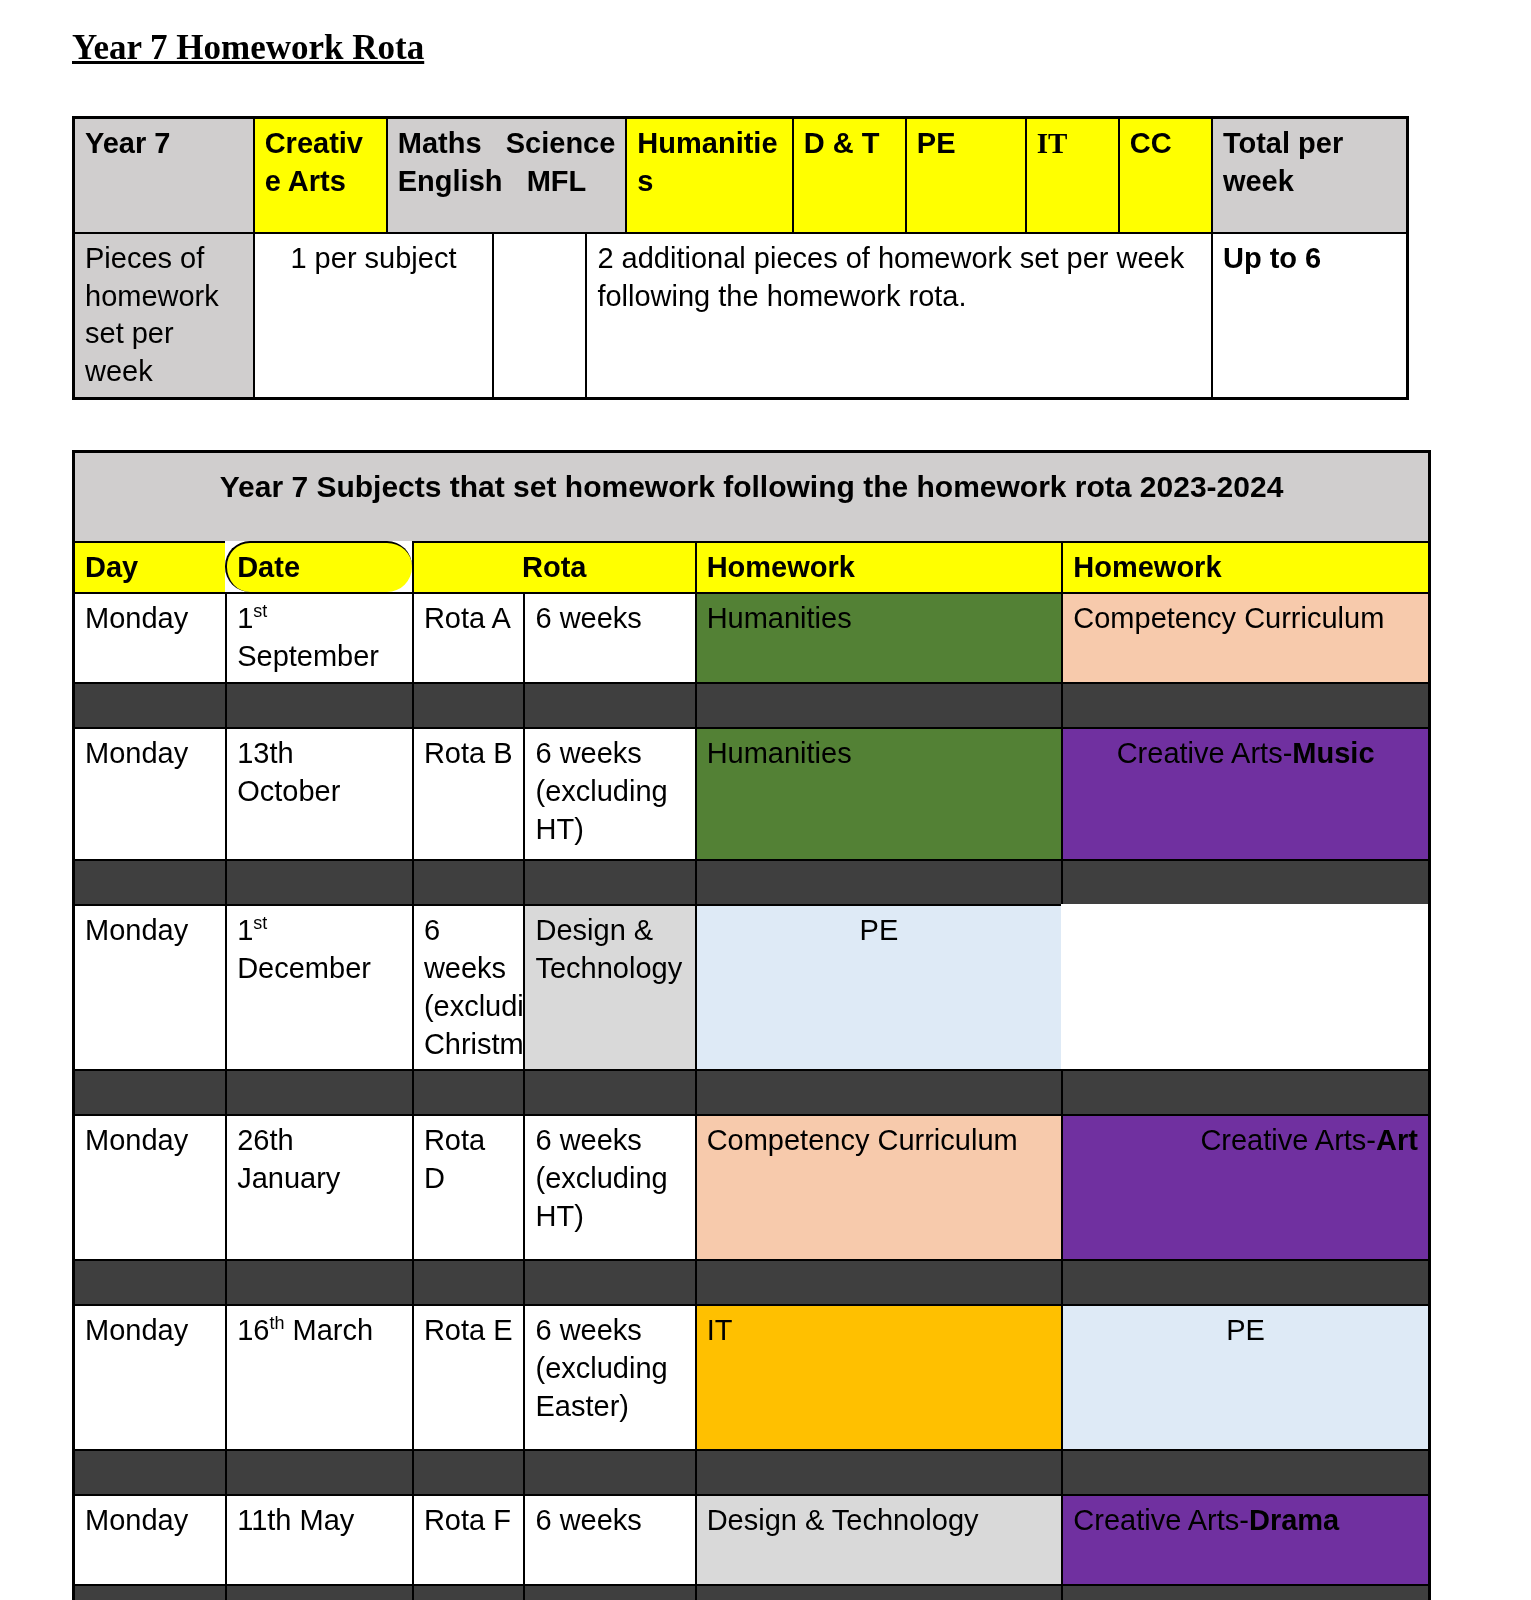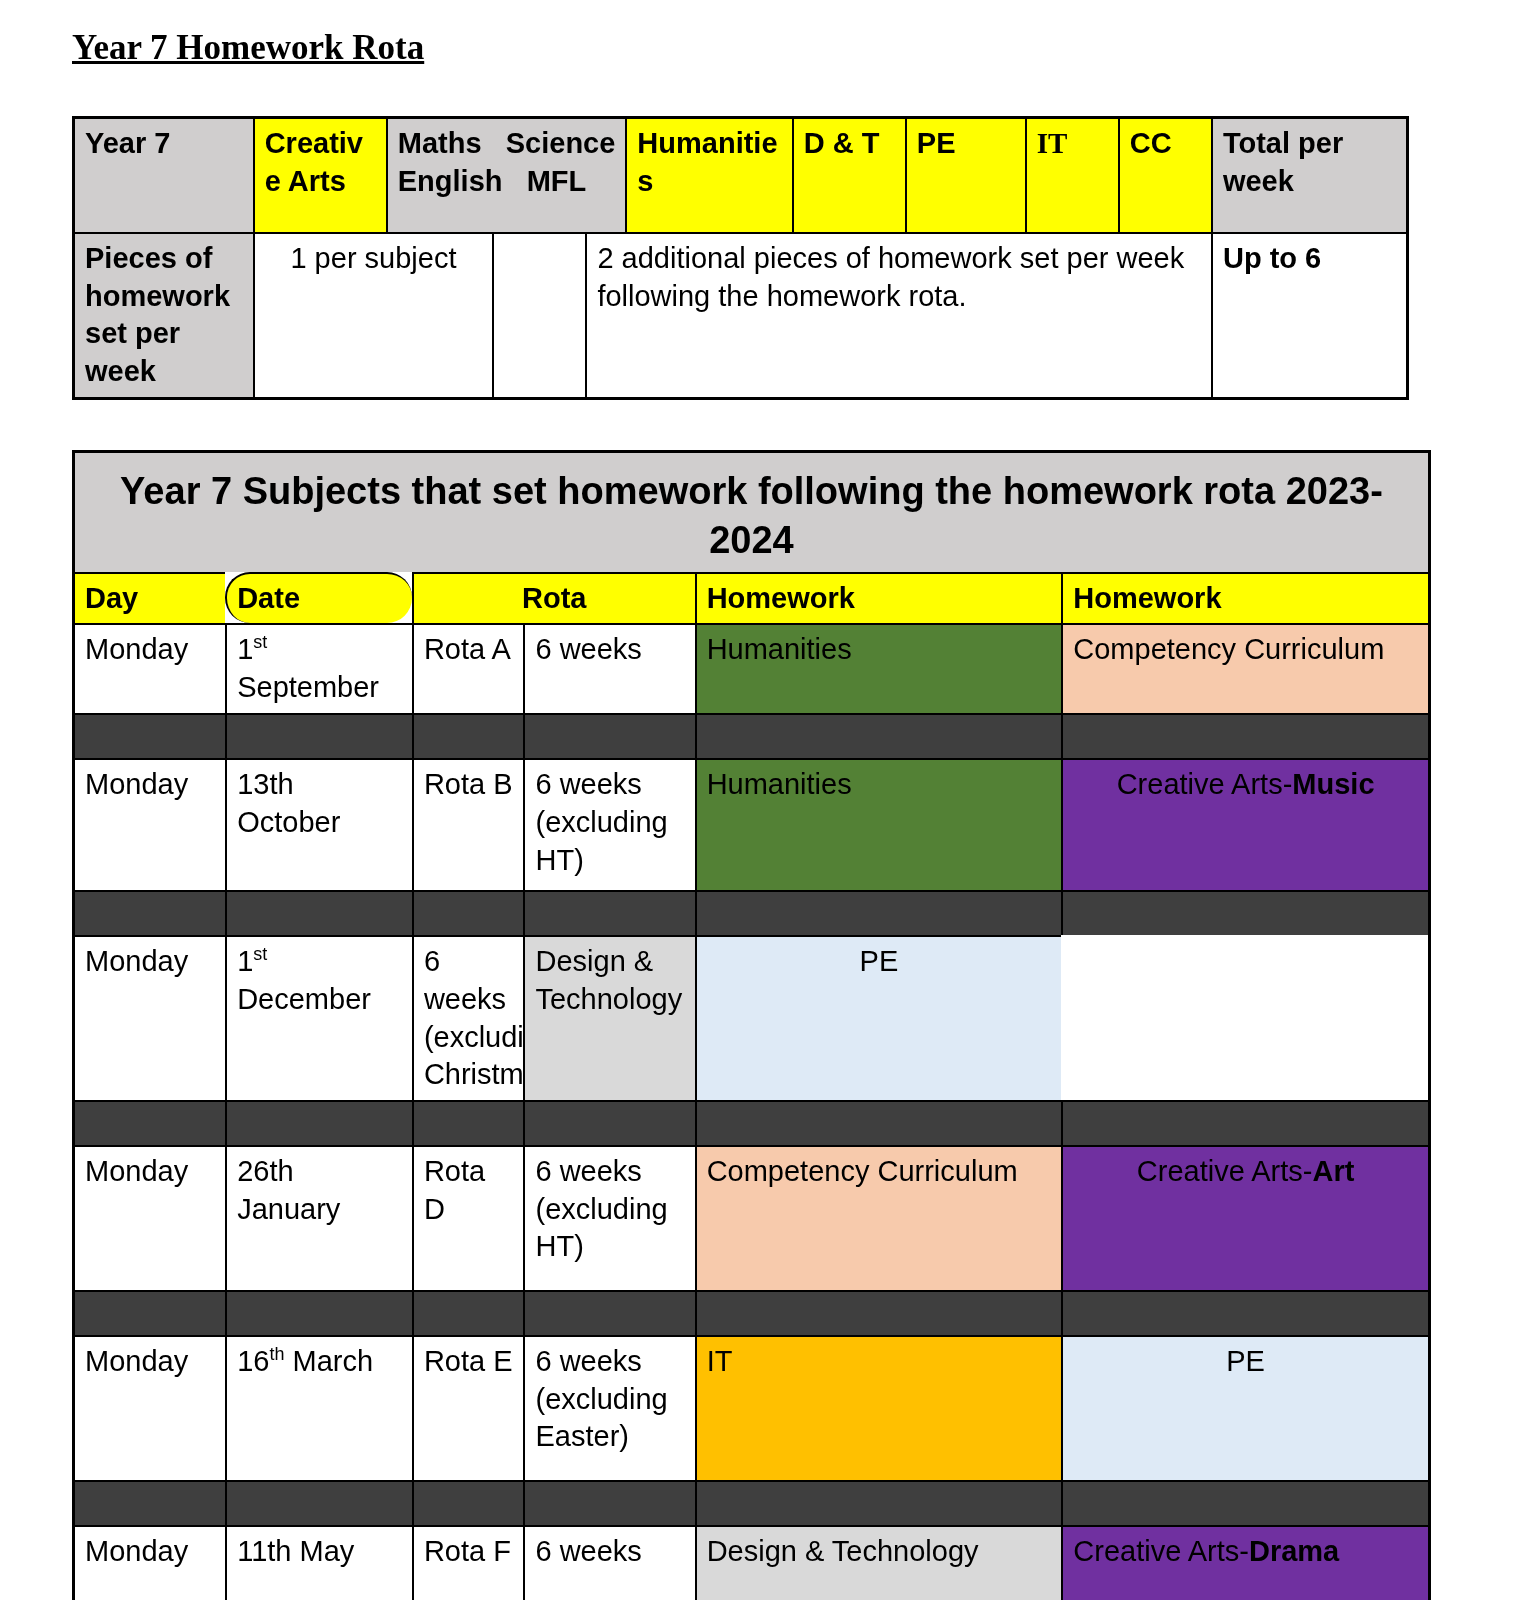--- a/index.html
+++ b/index.html
@@ -22,21 +22,21 @@
   .t1 { width:1337px; border:3px solid #000; margin-bottom:50px; }
   .t1-row { display:flex; }
   .t1-row.hdr { min-height:115px; border-bottom:2px solid #000; }
   .t1-row.body { min-height:146px; }
   .t1-cell {
     padding:6px 10px; font-size:29px; line-height:1.3;
     border-right:2px solid #000; overflow:hidden;
   }
   .t1-cell:last-child { border-right:none; }
   .t1-row.hdr .t1-cell { font-weight:bold; word-break:break-word; }
-  .w-label  { width:13.5%;font-weight:bold; }
+  .w-label  { width:13.5%; }
   .w-core   { width:18%;   white-space:pre-wrap; }
   .w-ca     { width:10%; }
   .w-hum    { width:12.5%; }
   .w-dt     { width:8.5%; }
   .w-pe     { width:9%; }
   .w-it     { width:7%; }
   .w-cc     { width:7%; }
   .w-total  { width:14.5%; }
   .w-blank  { width:7%; }
   .w-note   { width:47%; }
@@ -53,21 +53,21 @@
   .t2-cell {
     padding:6px 10px; font-size:29px; line-height:1.3;
     border-left:2px solid #000; border-top:2px solid #000;
     overflow:hidden;
   }
   .t2-cell:first-child { border-left:none; }
   .t2-title-row .t2-cell { border-top:none; }
   .t2-title-row { display:block; }
   .t2-title {
     min-height:88px; text-align:center; font-weight:bold;
-    padding-top:14px; font-size:38px;
+    padding-top:14px; font-size:30px;
   }
   .t2-head .t2-cell { font-weight:bold; min-height:47px; }
   .span2 { grid-column:3 / span 2; text-align:center; }
   .sep .t2-cell { min-height:45px; }
   .row-sm  .t2-cell { min-height:90px; }
   .row-md  .t2-cell { min-height:132px; }
   .row-lg  .t2-cell { min-height:145px; }
   sup { font-size:0.62em; }
 </style>
 </head>
@@ -161,21 +161,21 @@
         <div class="t2-cell" style="background-color: rgb(63, 63, 63);"></div>
         <div class="t2-cell" style="background-color: rgb(63, 63, 63);"></div>
     </div>
 
     <div class="t2-row row-lg">
       <div class="t2-cell">Monday</div>
       <div class="t2-cell"><span>26th</span><sup></sup><span> January</span></div>
       <div class="t2-cell">Rota D</div>
       <div class="t2-cell">6 weeks (excluding HT)</div>
       <div class="t2-cell" style="background-color: rgb(247, 202, 172);">Competency Curriculum</div>
-      <div class="t2-cell center" style="background-color: rgb(112, 48, 160);"><span>Creative Arts-</span><span class="bold">Art</span></div>
+      <div class="t2-cell center" style="background-color: rgb(112, 48, 160); text-align: right;"><span>Creative Arts-</span><span class="bold">Art</span></div>
     </div>
     <div class="t2-row sep">
       <div class="t2-cell" style="background-color: rgb(63, 63, 63);"></div>
         <div class="t2-cell" style="background-color: rgb(63, 63, 63);"></div>
         <div class="t2-cell" style="background-color: rgb(63, 63, 63);"></div>
         <div class="t2-cell" style="background-color: rgb(63, 63, 63);"></div>
         <div class="t2-cell" style="background-color: rgb(63, 63, 63);"></div>
         <div class="t2-cell" style="background-color: rgb(63, 63, 63);"></div>
     </div>
 

